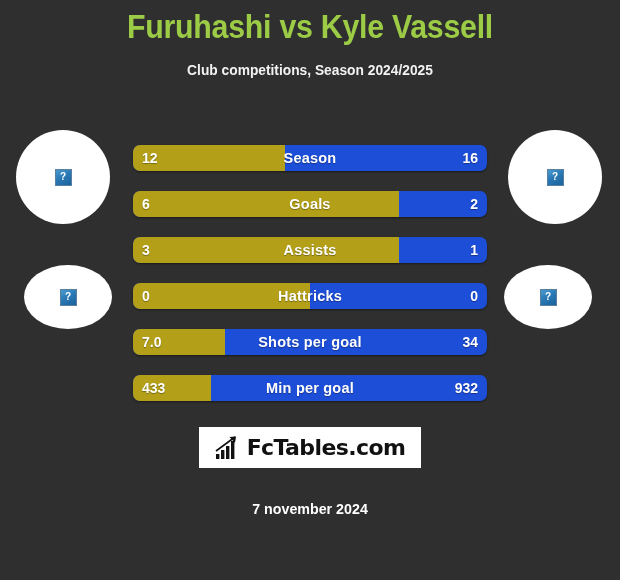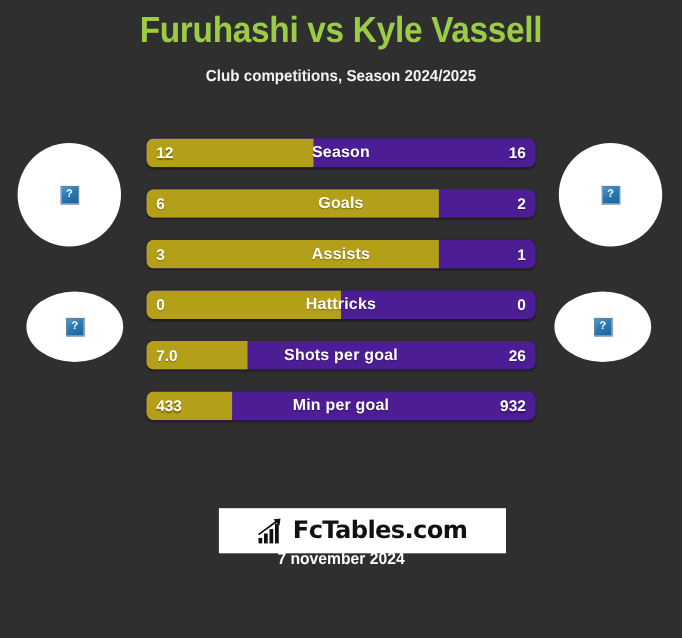--- a/index.html
+++ b/index.html
@@ -90,22 +90,23 @@
     left: 133px;
     top: 126px;
     width: 354px;
   }
   .bar-row {
     position: relative;
     height: 26px;
     margin-bottom: 20px;
     border-radius: 7px;
     overflow: hidden;
-    background: #4c1d95;
+    background: #1d4ed8;
     box-shadow: 0 1px 2px rgba(0,0,0,0.45);
+    margin-top: 19px;
   }
   .bar-fill {
     position: absolute;
     left: 0;
     top: 0;
     bottom: 0;
     background: #b4a018;
   }
   .bar-left-val, .bar-right-val, .bar-label {
     position: absolute;
@@ -125,22 +126,22 @@
     width: 100%;
     text-align: center;
     font-size: 14.5px;
     letter-spacing: 0.2px;
   }
 
   
   .logo-box {
     position: absolute;
     left: 199px;
-    top: 462px;
-    width: 261px;
+    top: 427px;
+    width: 222px;
     height: 41px;
     background: #ffffff;
     display: flex;
     align-items: center;
     justify-content: center;
     gap: 6px;
   }
   .logo-icon { display: block; }
   .logo-text {
     color: #111111;
@@ -213,21 +214,21 @@
       <div class="bar-row">
         <div class="bar-fill" style="width: 50%; background: rgb(180, 160, 24);"></div>
         <div class="bar-left-val">0</div>
         <div class="bar-label">Hattricks</div>
         <div class="bar-right-val">0</div>
       </div>
       <div class="bar-row">
         <div class="bar-fill" style="width: 26%; background: rgb(180, 160, 24);"></div>
         <div class="bar-left-val">7.0</div>
         <div class="bar-label">Shots per goal</div>
-        <div class="bar-right-val">26</div>
+        <div class="bar-right-val">34</div>
       </div>
       <div class="bar-row">
         <div class="bar-fill" style="width: 22%; background: rgb(180, 160, 24);"></div>
         <div class="bar-left-val">433</div>
         <div class="bar-label">Min per goal</div>
         <div class="bar-right-val">932</div>
       </div>
     </div>
 
   <div class="logo-box">

